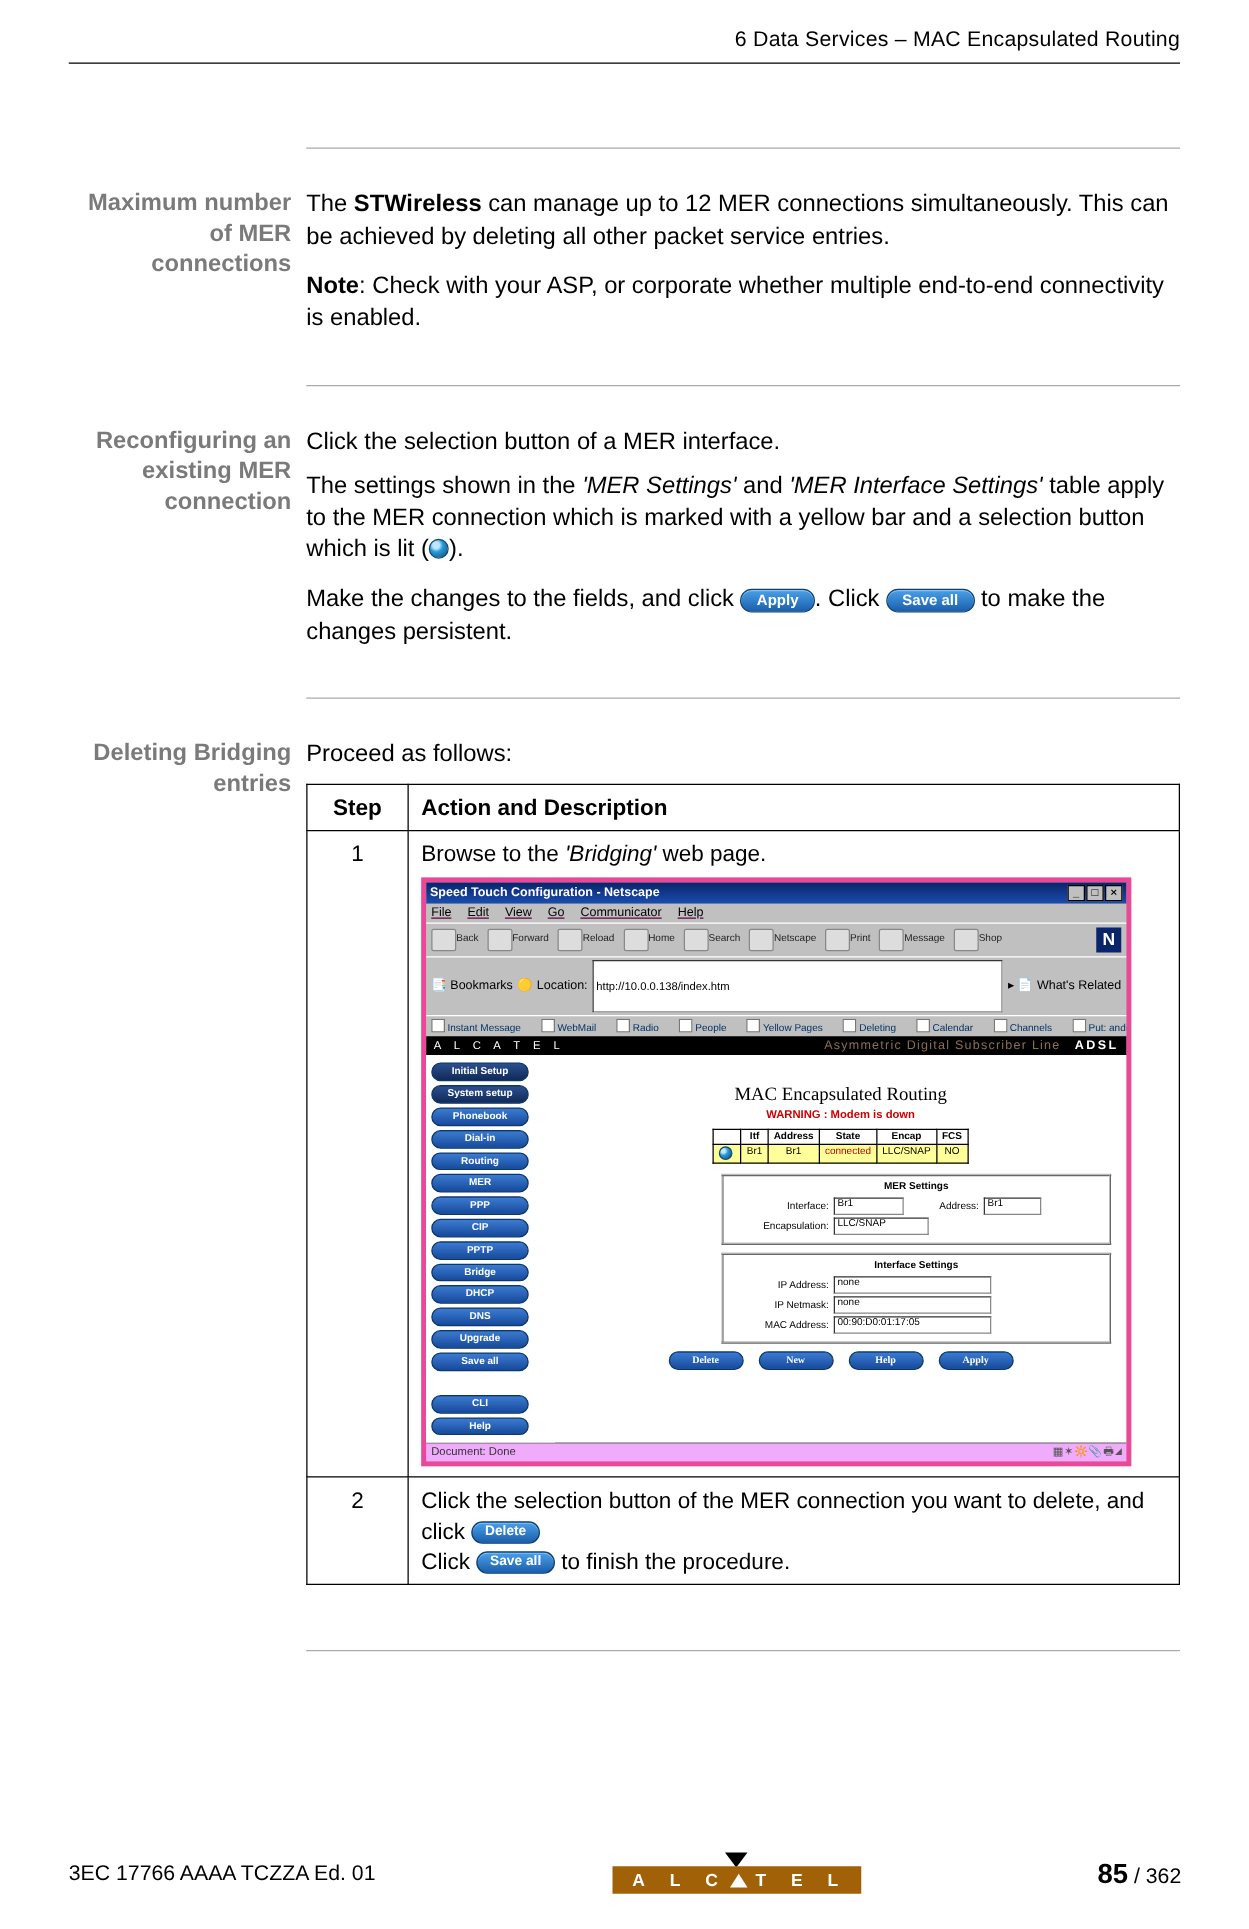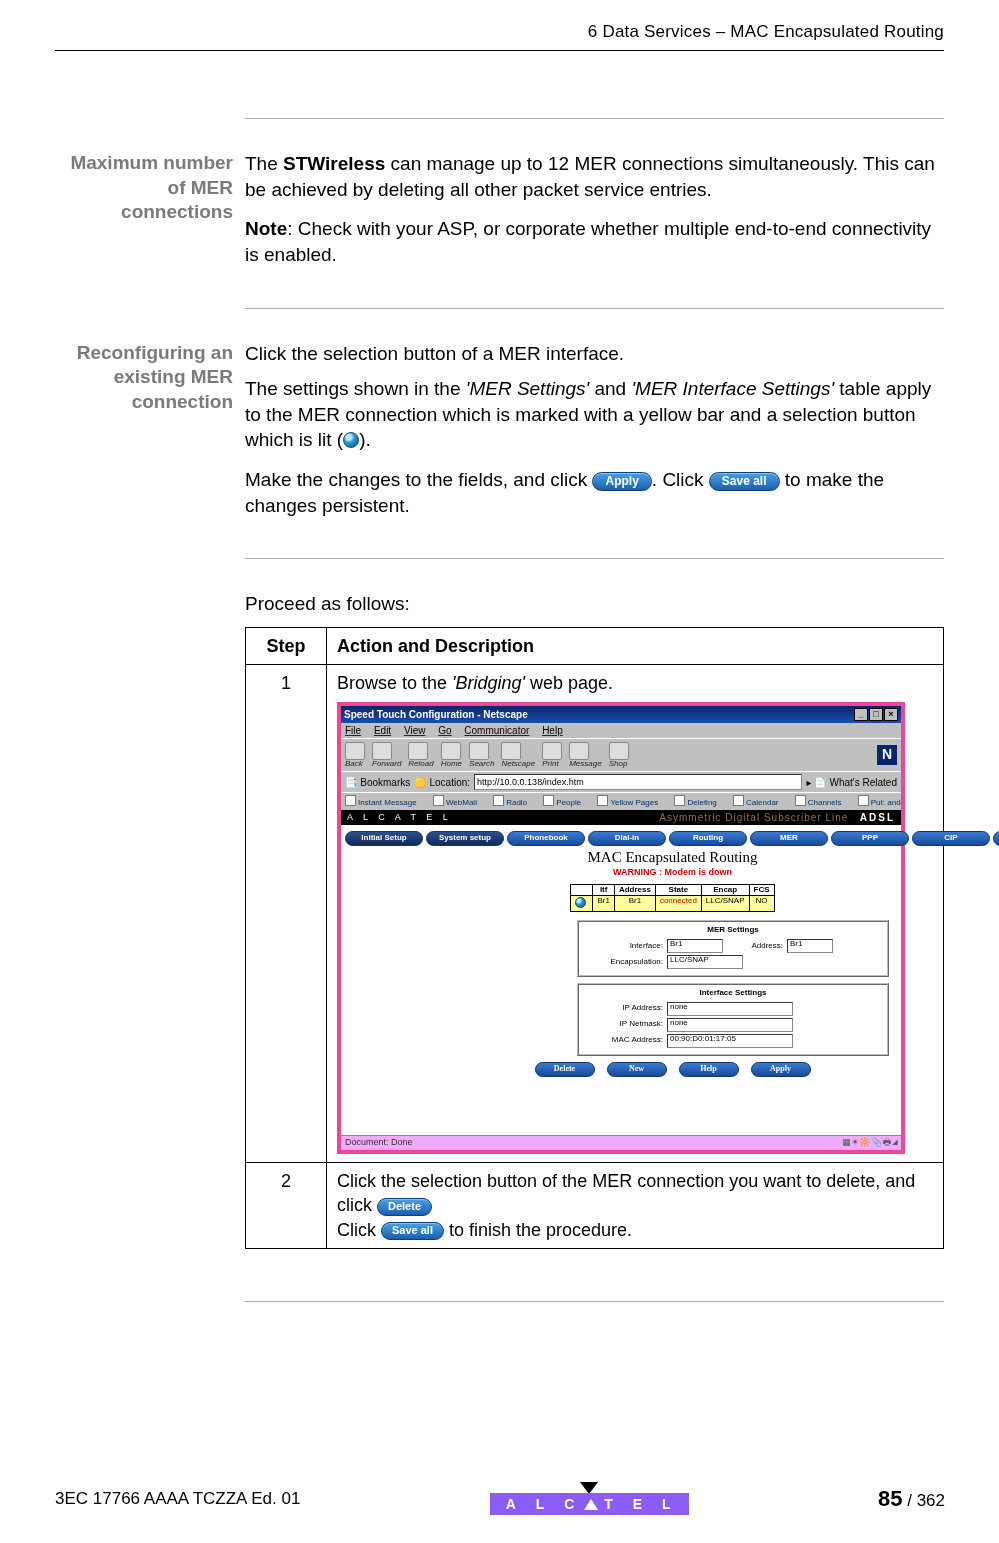--- a/index.html
+++ b/index.html
@@ -128,41 +128,41 @@
     color:#fff; padding:2px 3px; font-size:10px; font-weight:bold;
   }
   .shot .titlebar .btns span{
     display:inline-block; width:12px; height:11px; background:#c0c0c0;
     border:1px solid #000; margin-left:1px; text-align:center; color:#000;
     font-size:9px; line-height:10px;
   }
   .shot .menubar { background:#c0c0c0; padding:2px 4px; color:#000; }
   .shot .menubar span { margin-right:10px; text-decoration:underline; text-decoration-color:#604; }
   .shot .toolbar { display:flex; align-items:center; gap:7px; padding:3px 4px; background:#c0c0c0; border-top:1px solid #fff; }
-  .shot .toolbar .tb { display:flex; flex-direction:column; align-items:flex-start; font-size:8px; color:#222;font-style:italic; }
+  .shot .toolbar .tb { display:flex; align-items:center; font-size:8px; color:#222; }
   .shot .toolbar .tb .ic { width:18px; height:16px; background:#ddd; border:1px solid #888; border-radius:2px; }
   .shot .toolbar .ns {
     margin-left:auto; width:20px; height:20px;
     background:#0a246a; color:#fff; font-weight:bold; font-size:14px;
     display:flex; align-items:center; justify-content:center;
   }
   .shot .locbar { display:flex; align-items:center; gap:4px; padding:2px 4px; background:#c0c0c0; border-top:1px solid #fff; }
-  .shot .locbar input { flex:1; height:14px; font-size:9px; border:1px inset #888; padding:0 2px; }
+  .shot .locbar input { flex:1; height:14px; font-size:9px; border:1px inset #888; padding:13px 2px; }
   .shot .linkbar { padding:2px 4px; background:#c0c0c0; border-top:1px solid #fff; color:#036; font-size:8px; white-space:nowrap; overflow:hidden; }
   .shot .linkbar span { margin-right:7px; }
   .shot .linkbar .q { display:inline-block; width:9px; height:9px; border:1px solid #777; background:#fffffe; margin-right:2px; vertical-align:-1px; }
   .shot .viewport { display:flex; background:#fff; height:310px; }
   .shot .brand {
     display:flex; align-items:center; justify-content:space-between;
     background:#000; color:#fff; padding:2px 6px; font-size:9px; letter-spacing:4px;
   }
   .shot .brand .adsl { letter-spacing:1px; color:#8c6f53; font-size:10px; }
   .shot .sidebar {
     width:95px; background:#fff; padding:6px 4px;
-    display:flex; flex-direction:row; gap:3px; align-items:flex-start;
+    display:flex; flex-direction:column; gap:3px; align-items:flex-start;
   }
   .shot .sb {
     display:inline-block; min-width:64px; text-align:center;
     background: linear-gradient(#3b7bd1,#174a9c);
     color:#fff; font-size:8px; font-weight:bold;
     padding:2px 6px; border-radius:9px; border:1px solid #0c3769;
   }
   .shot .sb.dark { background: linear-gradient(#2c4f8f,#102a58); }
   .shot .sidebar .spacer { flex:1; }
   .shot .main { flex:1; padding:20px 6px; font-family:"Times New Roman",serif; overflow:hidden; position:relative; }
@@ -212,21 +212,21 @@
   .footer .docnum { }
   .footer .pg .cur { font-weight: bold; font-size: 22px; }
   .alcatel {
     display:flex; flex-direction:column; align-items:center; gap:0;
   }
   .alcatel .tri {
     width:0;height:0;border-left:9px solid transparent;border-right:9px solid transparent;
     border-top:12px solid #000; margin-bottom:-1px;
   }
   .alcatel .bar {
-    background:#8b5cf6; color:#fff; letter-spacing:8px; padding:3px 10px 3px 16px;
+    background:#a16207; color:#fff; letter-spacing:8px; padding:3px 10px 3px 16px;
     font-size:14px; font-weight:bold; display:flex; align-items:center;
   }
   .alcatel .bar .up {
     display:inline-block;width:0;height:0;margin:0 6px 0 2px;
     border-left:7px solid transparent;border-right:7px solid transparent;border-bottom:11px solid #fff;
   }
 </style>
 </head>
 <body>
 
@@ -259,20 +259,21 @@
         <p class="gap">
           <span>Make the changes to the fields, and click </span>
           <span class="pill">Apply</span><span>. Click </span>
           <span class="pill">Save all</span>
           <span> to make the changes persistent.</span>
         </p>
       </div>
     </div>
 
     <div class="section">
+      <div class="side-label">Deleting Bridging entries</div>
       <div class="body">
         <p>Proceed as follows:</p>
 
         <table class="steps">
           <tbody>
               <tr>
             <th class="stepnum">Step</th>
             <th>Action and Description</th>
           </tr>
           <tr>

